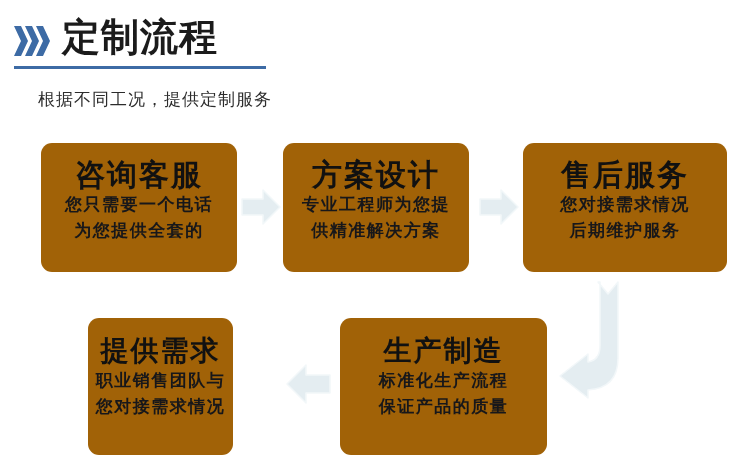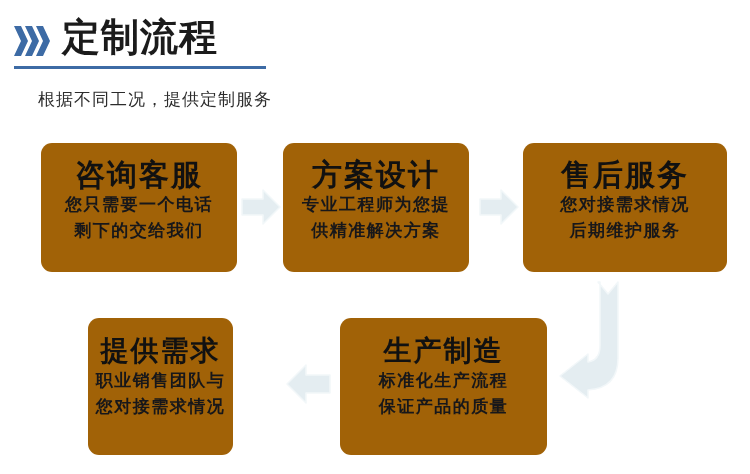--- a/index.html
+++ b/index.html
@@ -153,21 +153,21 @@
     </div>
 
     <div class="page-title">定制流程</div>
     <div class="title-rule"></div>
     <div class="subtitle">根据不同工况，提供定制服务</div>
   </div>
 
   <div class="flow-box" id="box-1">
     <div class="flow-title">咨询客服</div>
     <div class="flow-desc">您只需要一个电话</div>
-    <div class="flow-desc">剩下的交给我们</div>
+    <div class="flow-desc">为您提供全套的</div>
   </div>
 
   <div class="flow-box" id="box-2">
     <div class="flow-title">方案设计</div>
     <div class="flow-desc">专业工程师为您提</div>
     <div class="flow-desc">供精准解决方案</div>
   </div>
 
   <div class="flow-box" id="box-3">
     <div class="flow-title">售后服务</div>

